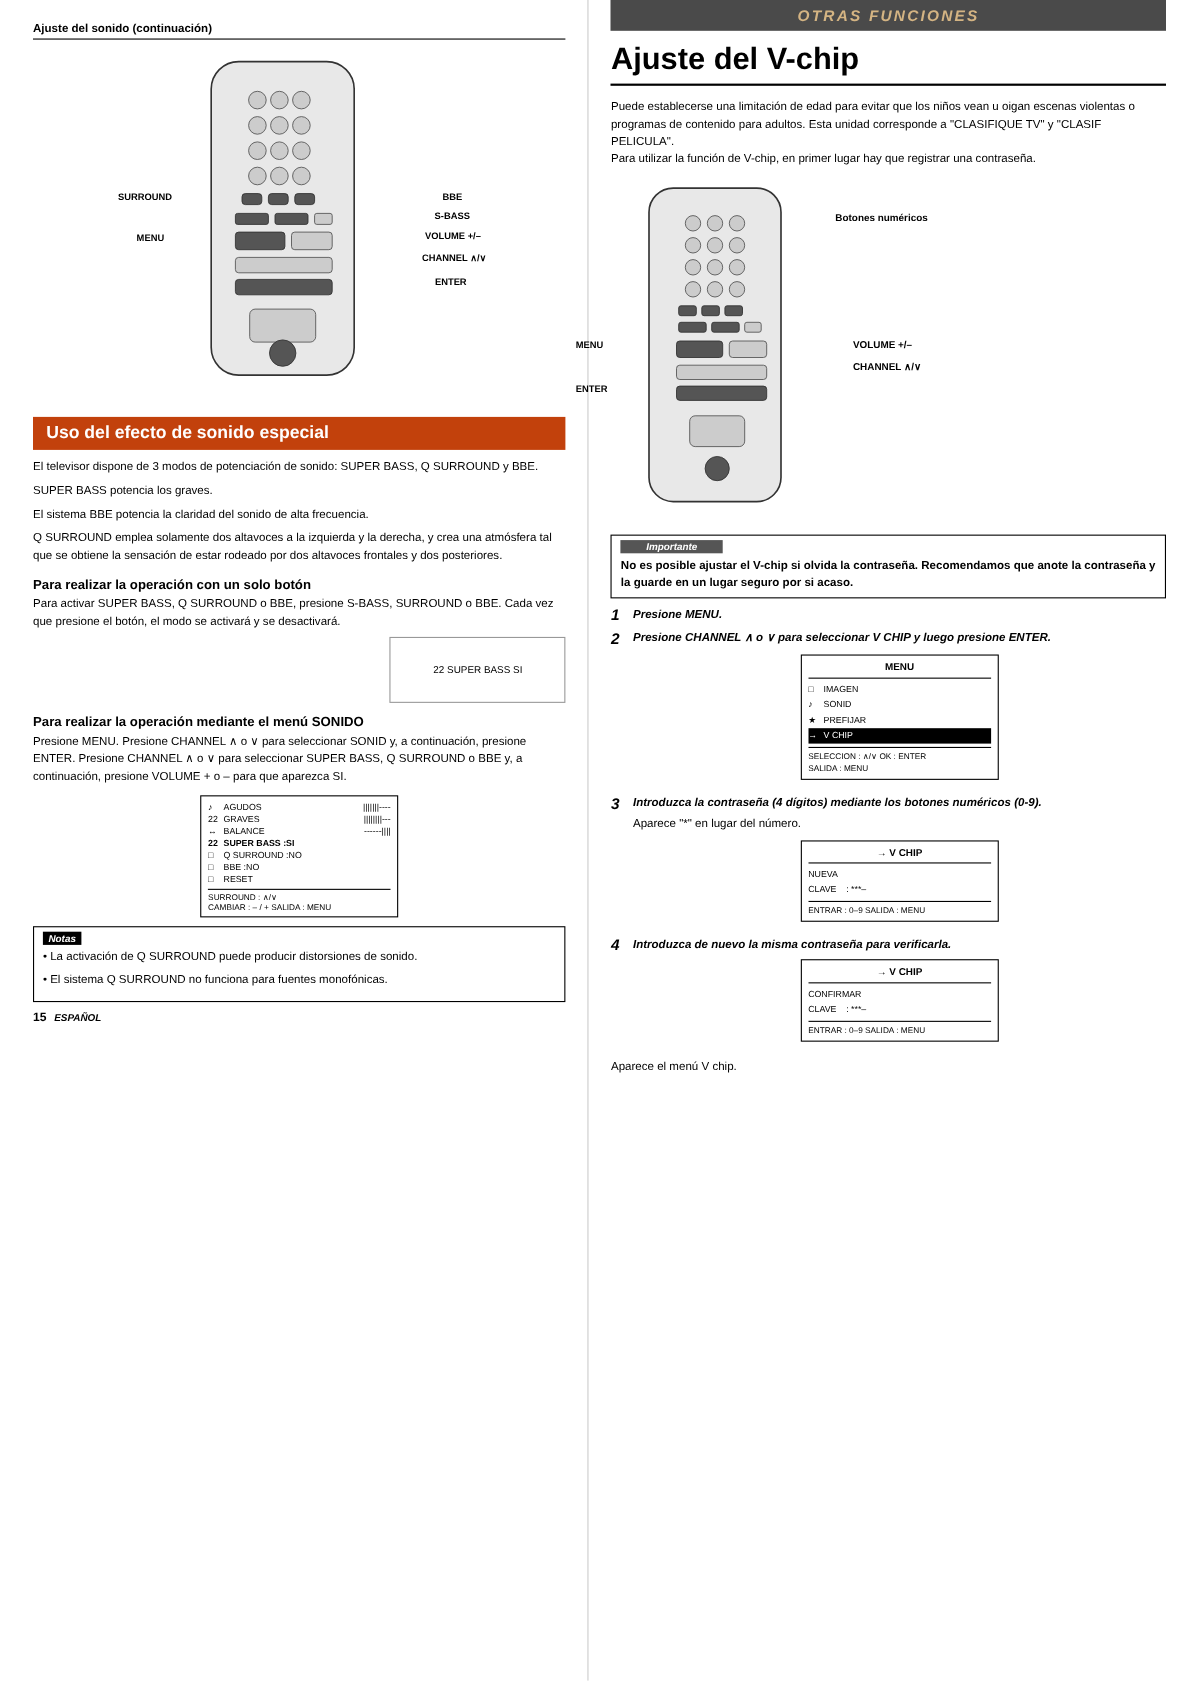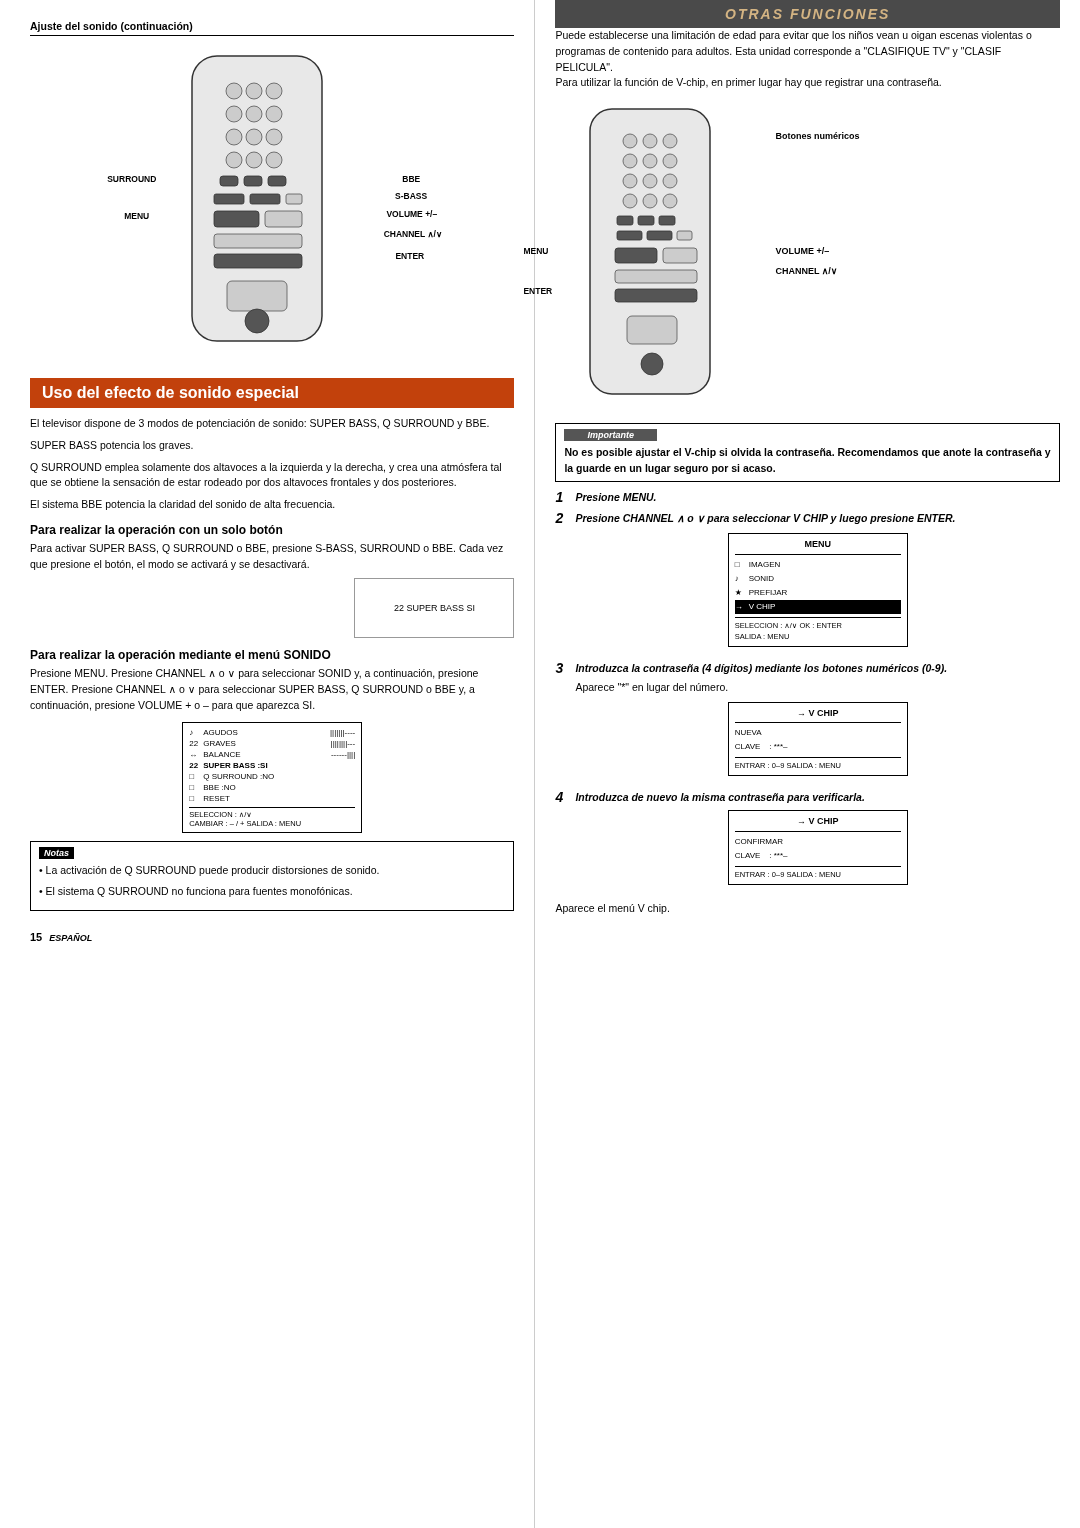--- a/index.html
+++ b/index.html
@@ -198,21 +198,21 @@
     }
 
     .step-content strong {
       font-style: italic;
     }
 
     
     .page-number {
       font-size: 11px;
       font-weight: bold;
-      margin-top: 20px;
+      margin-top: 8px;
     }
 
     
     .left-top-label {
       font-size: 10.5px;
       font-weight: bold;
       border-bottom: 1px solid #000;
       padding-bottom: 3px;
       margin-bottom: 10px;
     }
@@ -302,22 +302,22 @@
         <div style="position:absolute; top:183px; right:-60px; font-size:8.5px; font-weight:bold;">CHANNEL ∧/∨</div>
         <div style="position:absolute; top:205px; right:-42px; font-size:8.5px; font-weight:bold;">ENTER</div>
       </div>
     </div>
 
     
     <div class="section-header">Uso del efecto de sonido especial</div>
 
     <p class="body-text">El televisor dispone de 3 modos de potenciación de sonido: SUPER BASS, Q SURROUND y BBE.</p>
     <p class="body-text">SUPER BASS potencia los graves.</p>
+    <p class="body-text">El sistema BBE potencia la claridad del sonido de alta frecuencia.</p>
     <p class="body-text">Q SURROUND emplea solamente dos altavoces a la izquierda y la derecha, y crea una atmósfera tal que se obtiene la sensación de estar rodeado por dos altavoces frontales y dos posteriores.</p>
-    <p class="body-text">El sistema BBE potencia la claridad del sonido de alta frecuencia.</p>
 
     <div class="subsection-title">Para realizar la operación con un solo botón</div>
     <p class="body-text">Para activar SUPER BASS, Q SURROUND o BBE, presione S-BASS, SURROUND o BBE.  Cada vez que presione el botón, el modo se activará y se desactivará.</p>
 
     
     <div style="display:flex; justify-content:flex-end; margin:6px 0;">
       <div style="border:1px solid #999; width:160px; height:60px; display:flex; align-items:center; justify-content:center;">
         <span style="font-size:9px;">22 SUPER BASS SI</span>
       </div>
     </div>
@@ -352,21 +352,21 @@
       </div>
       <div class="screen-row">
         <span class="icon">□</span>
         <span>BBE         :NO</span>
       </div>
       <div class="screen-row">
         <span class="icon">□</span>
         <span>RESET</span>
       </div>
       <div class="screen-footer">
-        <div>SELECCION : ∧/∨</div>
+        <div>SURROUND : ∧/∨</div>
         <div>CAMBIAR : – / +   SALIDA : MENU</div>
       </div>
     </div>
 
     
     <div class="notas-box">
       <div class="notas-label">Notas</div>
       <p class="body-text">• La activación de Q SURROUND puede producir distorsiones de sonido.</p>
       <p class="body-text">• El sistema Q SURROUND no funciona para fuentes monofónicas.</p>
     </div>
@@ -376,20 +376,21 @@
       <em style="font-size:9px; margin-left:4px;">ESPAÑOL</em>
     </div>
   </div>
 
   <div class="right-col">
 
     
     <div class="right-header">OTRAS FUNCIONES</div>
 
     
+    <h1 class="right-title">Ajuste del V-chip</h1>
 
     
     <p class="body-text" style="white-space:pre-line;">Puede establecerse una limitación de edad para evitar que los niños vean u oigan escenas violentas o programas de contenido para adultos. Esta unidad corresponde a "CLASIFIQUE TV" y "CLASIF PELICULA".
 Para utilizar la función de V-chip, en primer lugar hay que registrar una contraseña.</p>
 
     
     <div class="right-remote-wrap">
       <div style="position:relative; width:200px;">
         <svg viewBox="0 0 200 310" width="200" xmlns="http://www.w3.org/2000/svg">
           <rect x="25" y="8" width="120" height="285" rx="22" ry="22" class="remote-body"></rect>
@@ -422,21 +423,21 @@
 
           <rect x="50" y="188" width="82" height="13" rx="3" class="remote-btn-dark"></rect>
 
           <rect x="62" y="215" width="50" height="28" rx="5" class="remote-btn"></rect>
           <circle cx="87" cy="263" r="11" class="remote-btn-dark"></circle>
         </svg>
         
         <div style="position:absolute; top:145px; left:-42px; font-size:8.5px; font-weight:bold;">MENU</div>
         <div style="position:absolute; top:185px; left:-42px; font-size:8.5px; font-weight:bold;">ENTER</div>
       </div>
-      <div style="position:absolute; left:210px; top:30px; font-size:9px; font-weight:bold; white-space:nowrap;">Botones numéricos</div>
+      <div style="position:absolute; left:194px; top:30px; font-size:9px; font-weight:bold; white-space:nowrap;">Botones numéricos</div>
       <div style="position:absolute; left:210px; top:145px; font-size:9px; font-weight:bold; white-space:nowrap;">VOLUME +/–</div>
       <div style="position:absolute; left:210px; top:165px; font-size:9px; font-weight:bold; white-space:nowrap;">CHANNEL ∧/∨</div>
     </div>
 
     
 
     
     <div class="notas-box">
       <div class="importante-label">Importante</div>
       <p class="important-text">No es posible ajustar el V-chip si olvida la contraseña. Recomendamos que anote la contraseña y la guarde en un lugar seguro por si acaso.</p>

